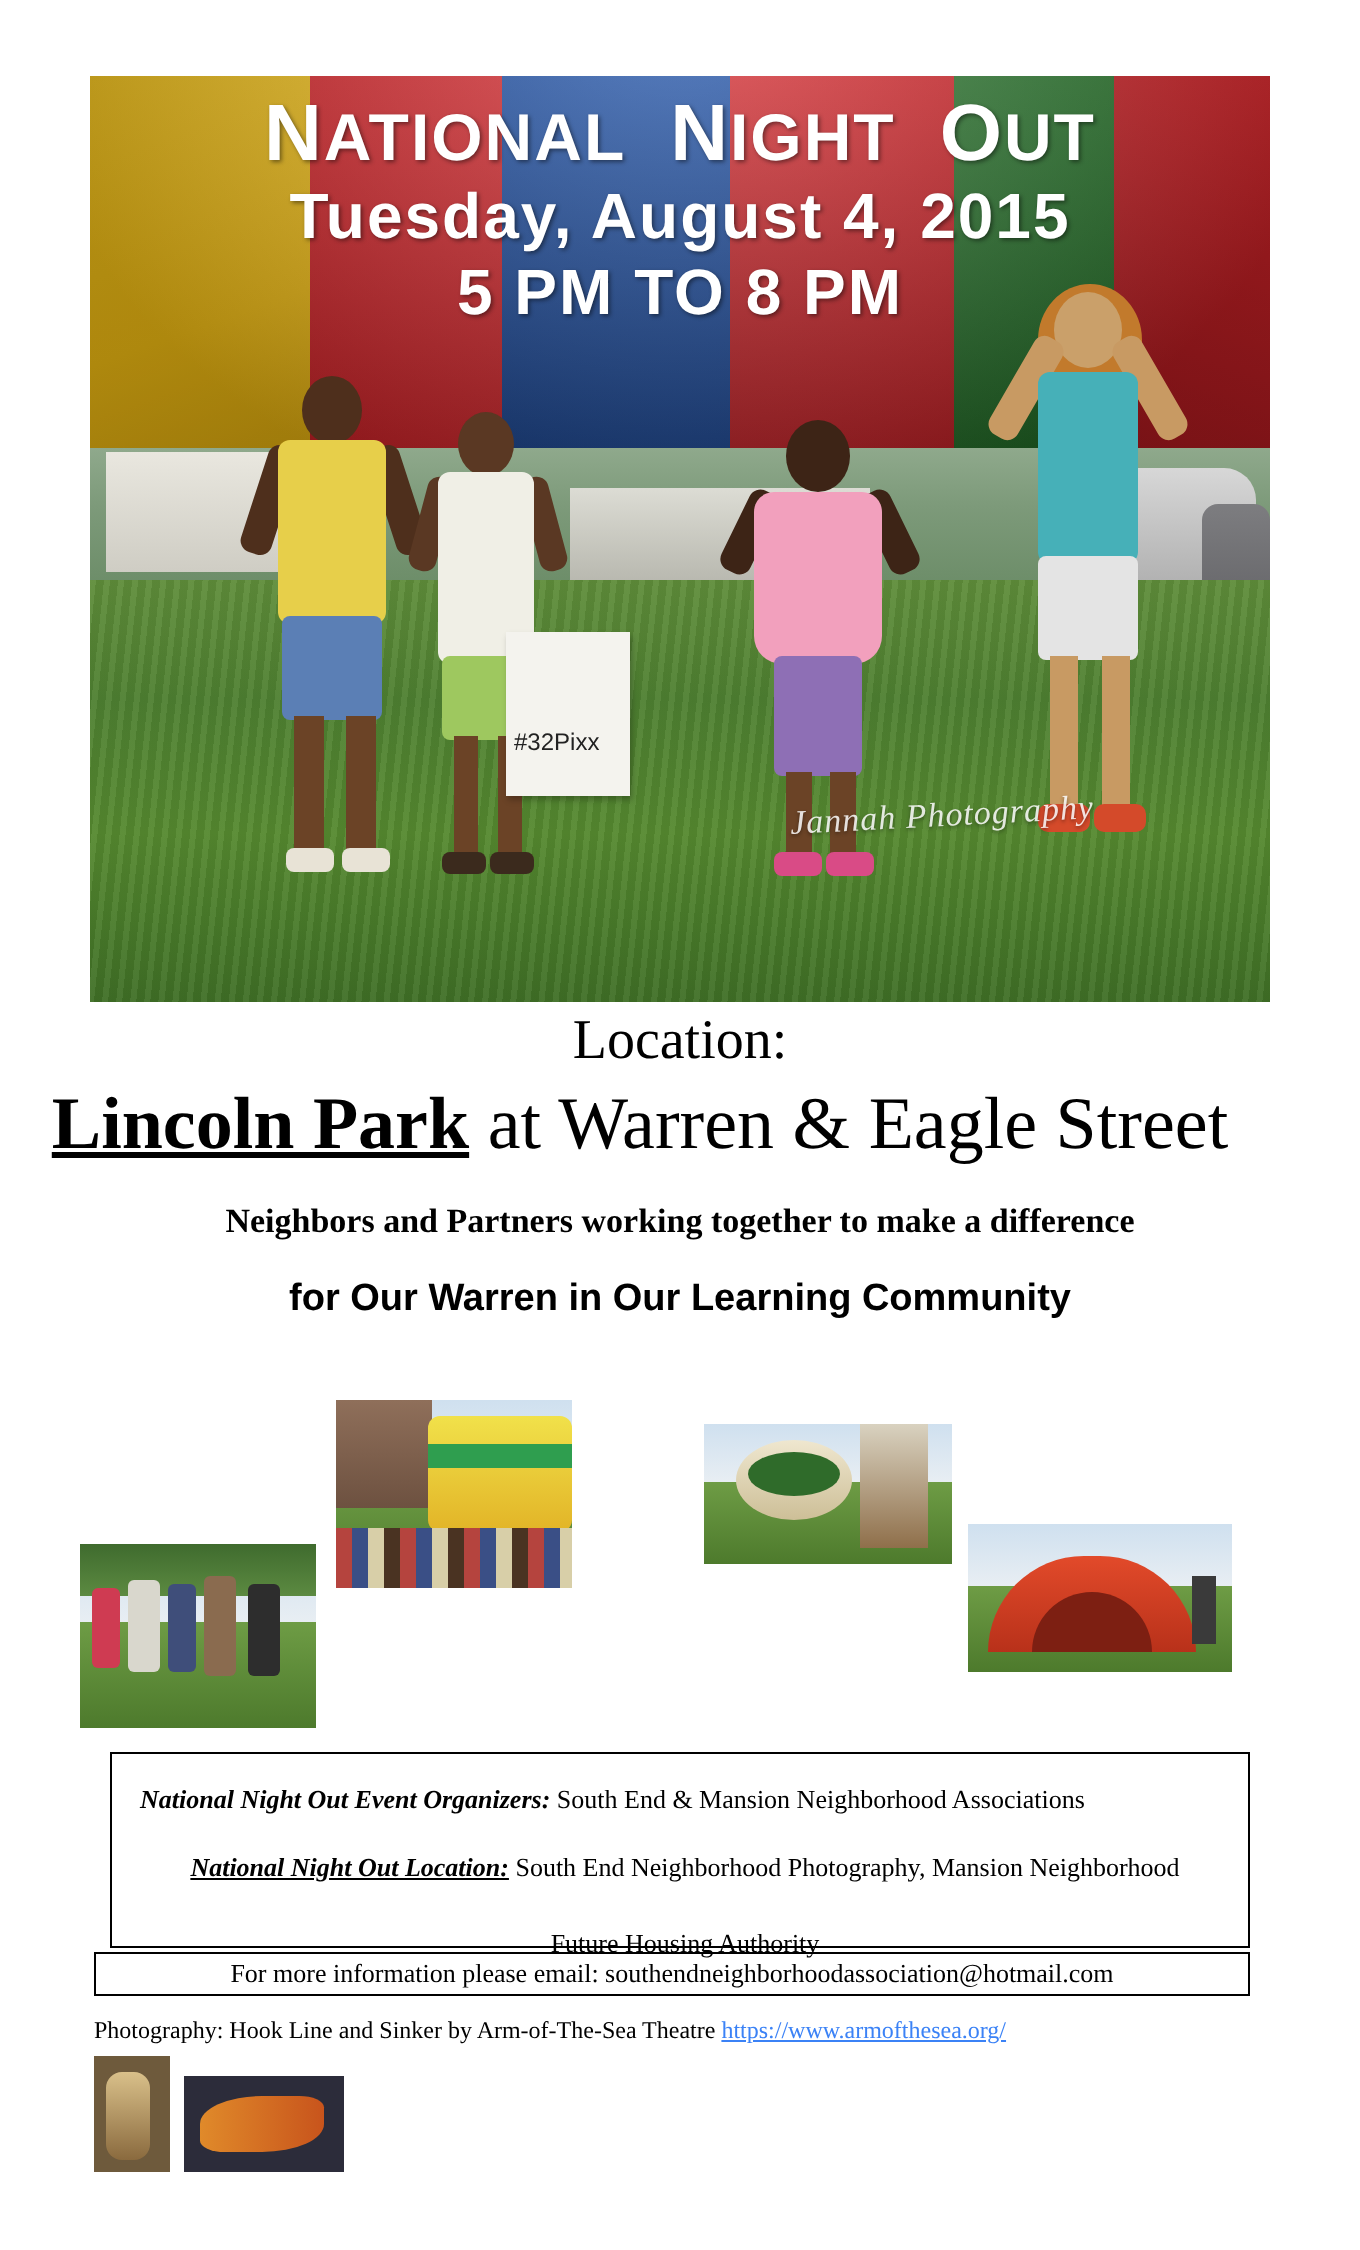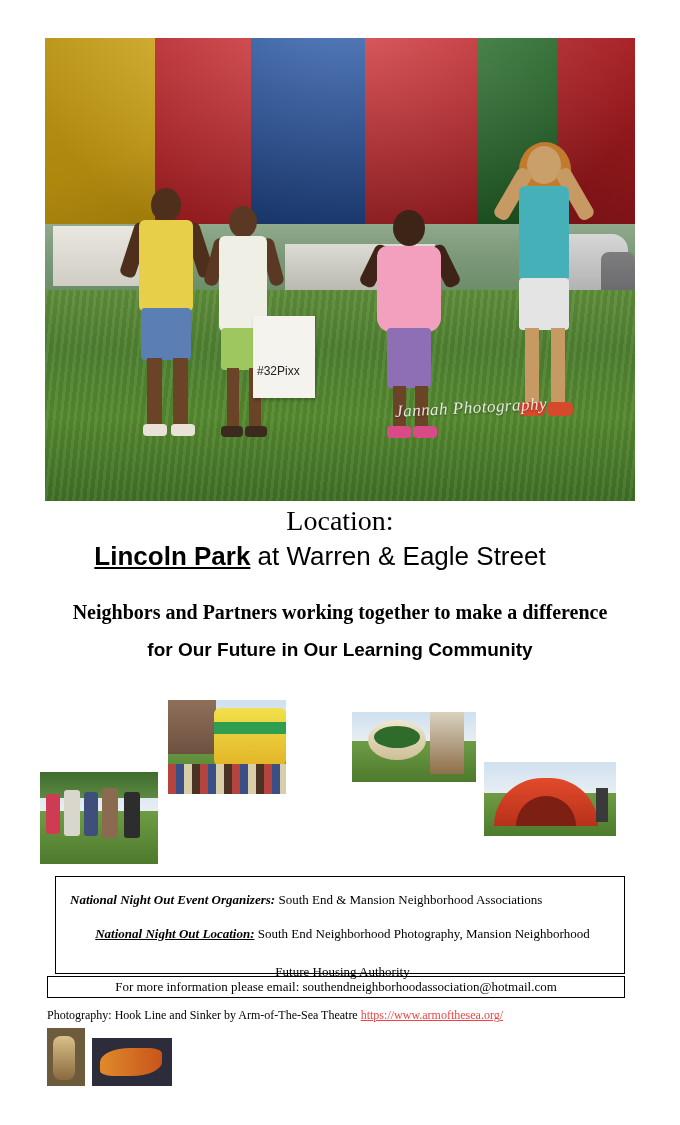--- a/index.html
+++ b/index.html
@@ -182,27 +182,27 @@
     transform: rotate(-3deg);
   }
 
   
   .loc-label {
     position:absolute; left:0; top:505px; width:680px; text-align:center;
     font-size: 28px; font-family:"Liberation Serif", serif;
   }
   .loc-line {
     position:absolute; left:0; top:541px; width:640px; text-align:center;
-    font-size: 26px; font-family:Liberation Sans, sans-serif;
+    font-size: 37px; font-family:Liberation Serif, serif;
   }
   .loc-line .park { text-decoration: underline; font-weight: bold; }
 
   .tagline {
     position:absolute; left:0; top:601px; width:680px; text-align:center;
-    font-size: 20px; font-weight: bold; font-family:"Liberation Serif", serif;
+    font-size: 17px; font-weight: bold; font-family:"Liberation Serif", serif;
   }
   .seeds {
     position:absolute; left:0; top:637px; width:680px; text-align:center;
     font-family:"Liberation Sans", sans-serif; font-weight:bold;
     font-size: 19px; line-height: 25px;
   }
 
   
   .ph { position:absolute; overflow:hidden; }
   .ph .sky  { position:absolute; left:0; top:0; width:100%; height:42%; background:linear-gradient(180deg,#cfe0ef,#e8eef3); }
@@ -253,21 +253,21 @@
     position:absolute; left: 47px; top: 976px; width: 578px; height: 22px;
     border: 1px solid #000; box-sizing:border-box;
     display:flex; align-items:center; justify-content:center;
     font-size: 13px; font-family:"Liberation Serif", serif;
   }
 
   .perf {
     position:absolute; left: 47px; top: 1008px; width: 600px;
     font-size: 12px; font-family:"Liberation Serif", serif;
   }
-  .perf a { color:#ef4444; text-decoration: underline; }
+  .perf a { color:#3b82f6; text-decoration: underline; }
 
   .ph5 { left: 47px; top: 1028px; width: 38px; height: 58px; background:#6e5a3c; }
   .ph5 .fig{position:absolute;left:6px;top:8px;width:22px;height:44px;background:linear-gradient(180deg,#d9c08a,#8a6a3e);border-radius:8px;}
   .ph6 { left: 92px; top: 1038px; width: 80px; height: 48px; background:#2c2c3a; }
   .ph6 .fish{position:absolute;left:8px;top:10px;width:62px;height:28px;background:linear-gradient(90deg,#e08a2a,#c8541c);border-radius:50% 20% 50% 20%;}
 </style>
 </head>
 <body>
 
 <div class="hero">
@@ -331,33 +331,40 @@
     <div class="leg l"></div>
       <div class="leg r"></div>
     <div class="shoe l"></div>
       <div class="shoe r"></div>
   </div>
 
   <div class="bag">
     <span class="bagtext">#32Pixx</span>
   </div>
 
+  <div class="hero-title">
+    <div class="line1">
+      <span class="cap">N</span>ATIONAL<span class="sp"></span><span class="cap">N</span>IGHT<span class="sp"></span><span class="cap">O</span>UT
+    </div>
+    <div class="line2">Tuesday,  August 4, 2015</div>
+    <div class="line3">5 PM TO 8 PM</div>
+  </div>
 
   <div class="watermark">Jannah Photography</div>
 </div>
 
 <div class="loc-label">Location:</div>
 <div class="loc-line">
   <span class="park">Lincoln Park</span><span> at Warren &amp; Eagle Street</span>
 </div>
 
 <div class="tagline">Neighbors and Partners working together to make a difference</div>
 
 <div class="seeds">
-  <div>for Our Future in Our Learning Community</div>
+  <div>for Our Warren in Our Learning Community</div>
 </div>
 
 <div class="ph ph1">
   <div class="sky"></div>
     <div class="turf"></div>
     <div class="tree"></div>
   <div class="b1"></div>
     <div class="b2"></div>
     <div class="b3"></div>
     <div class="b4"></div>

